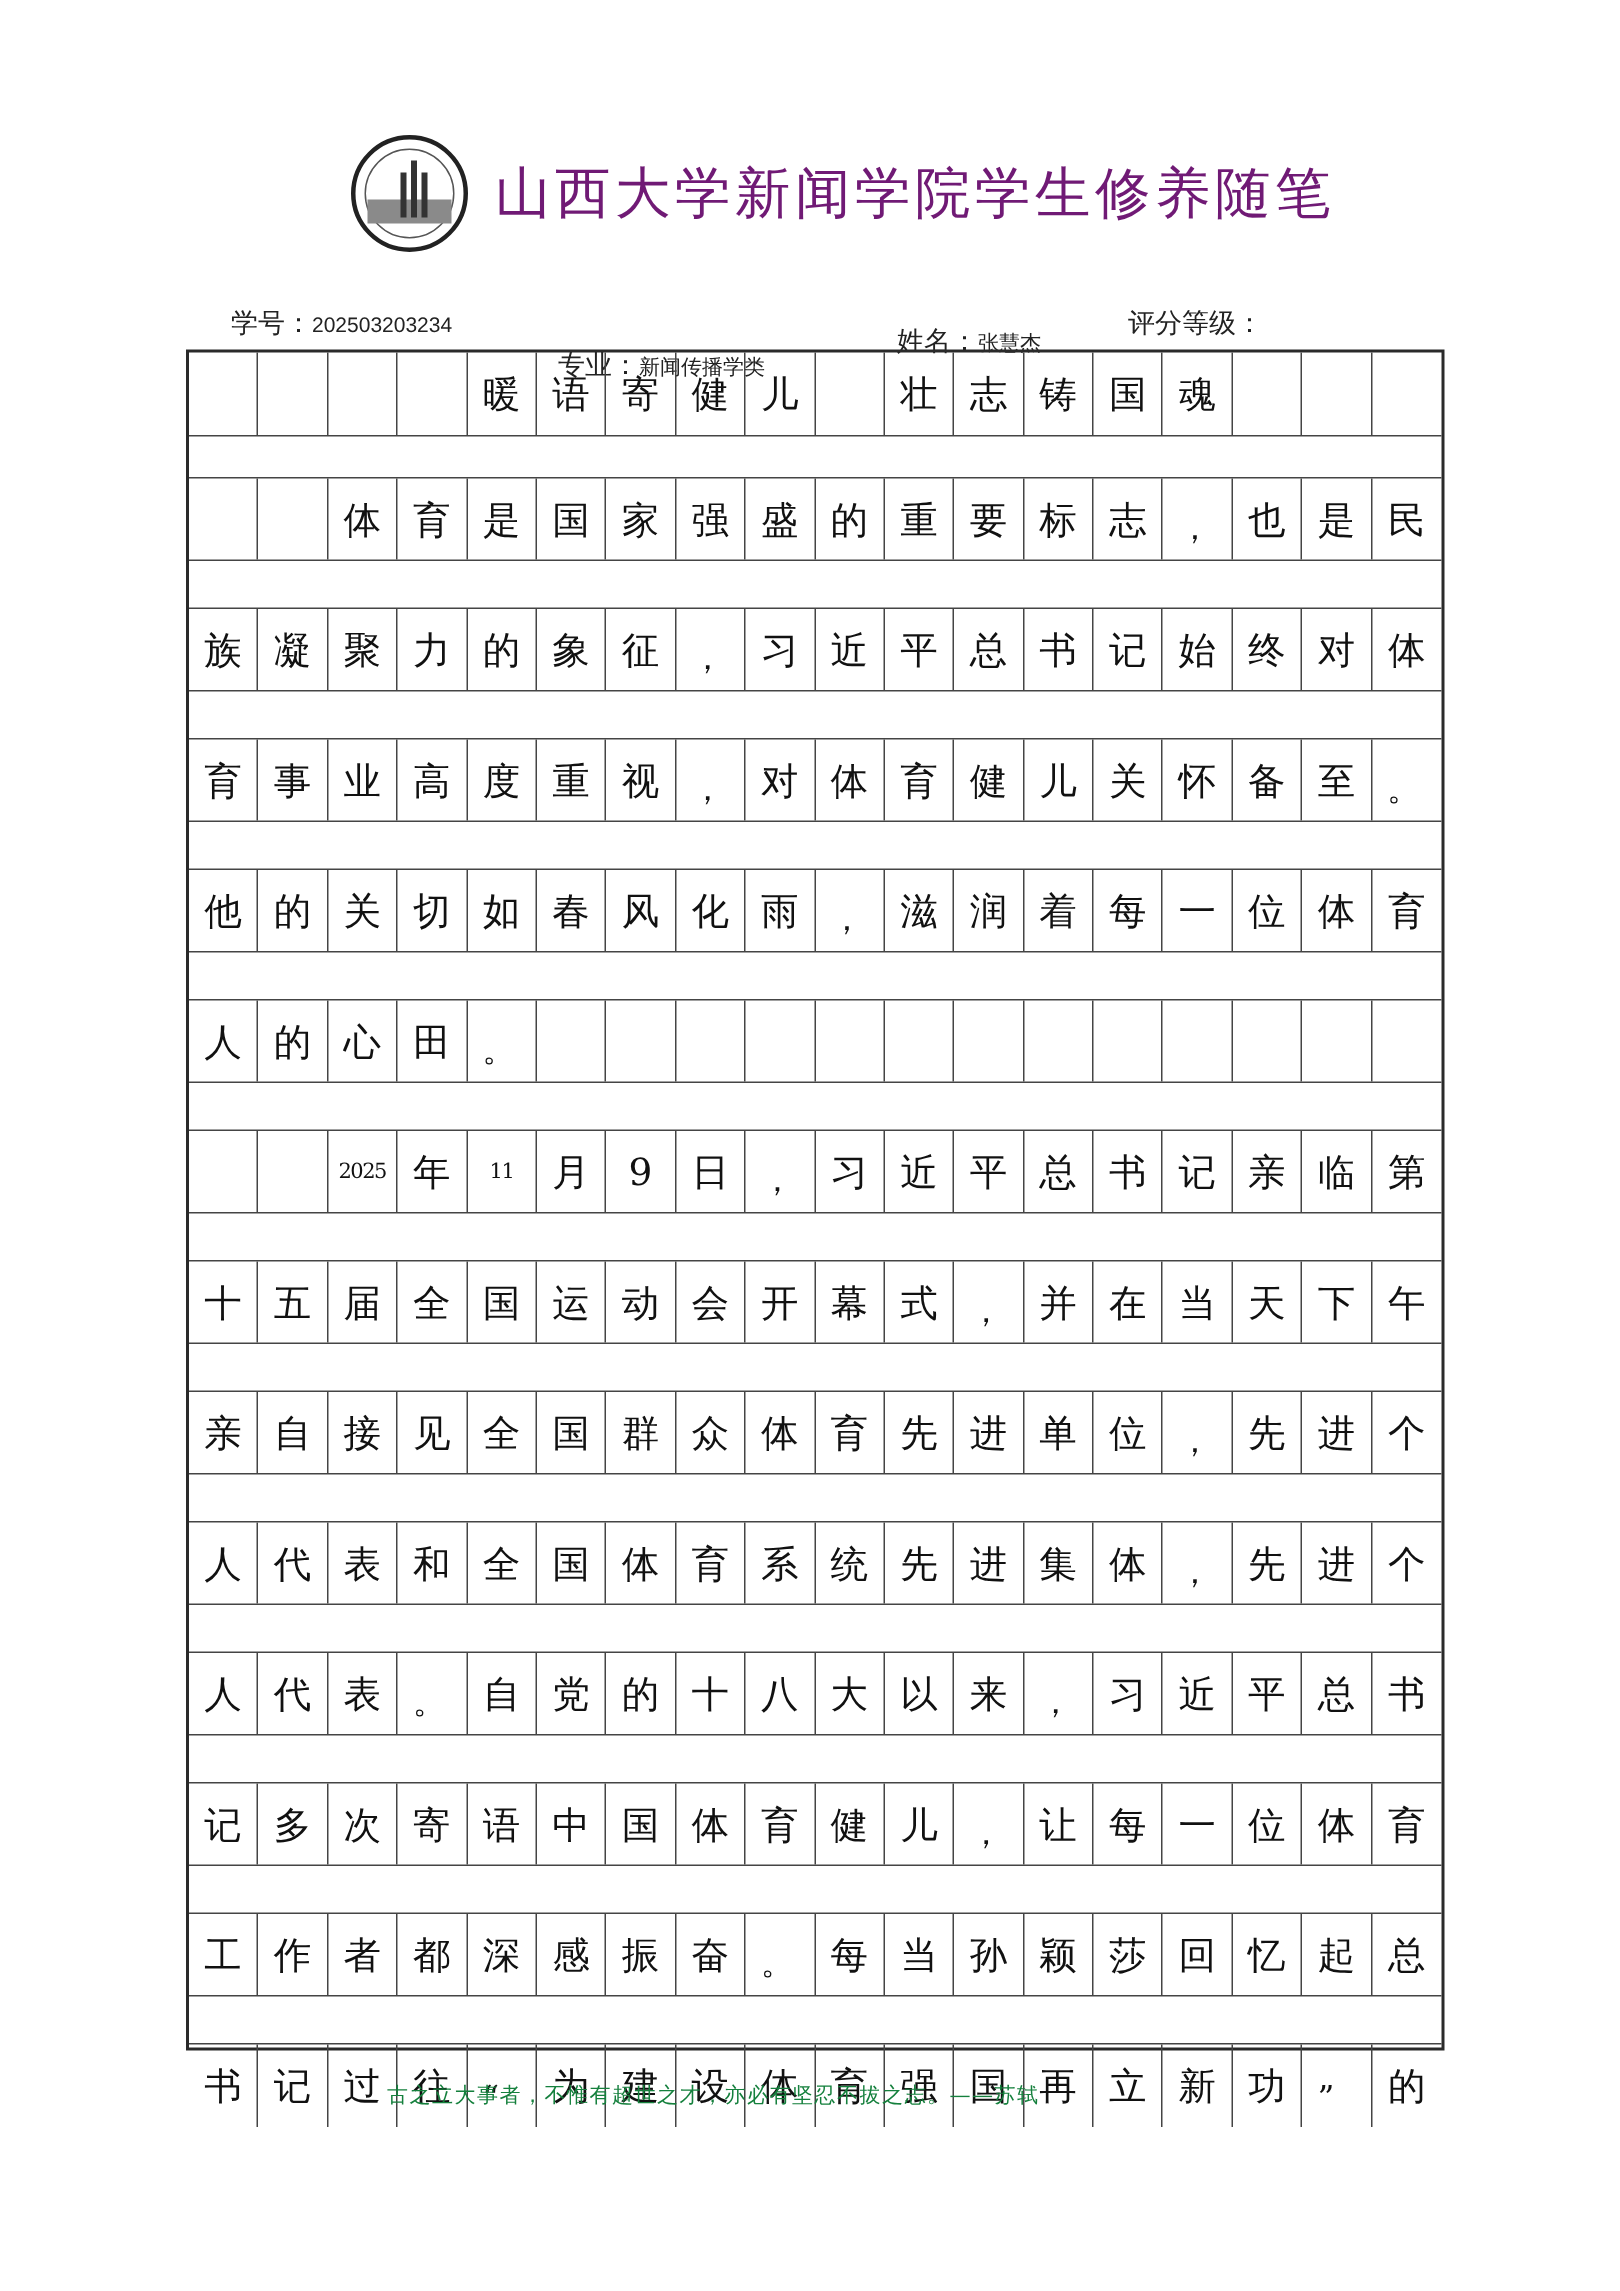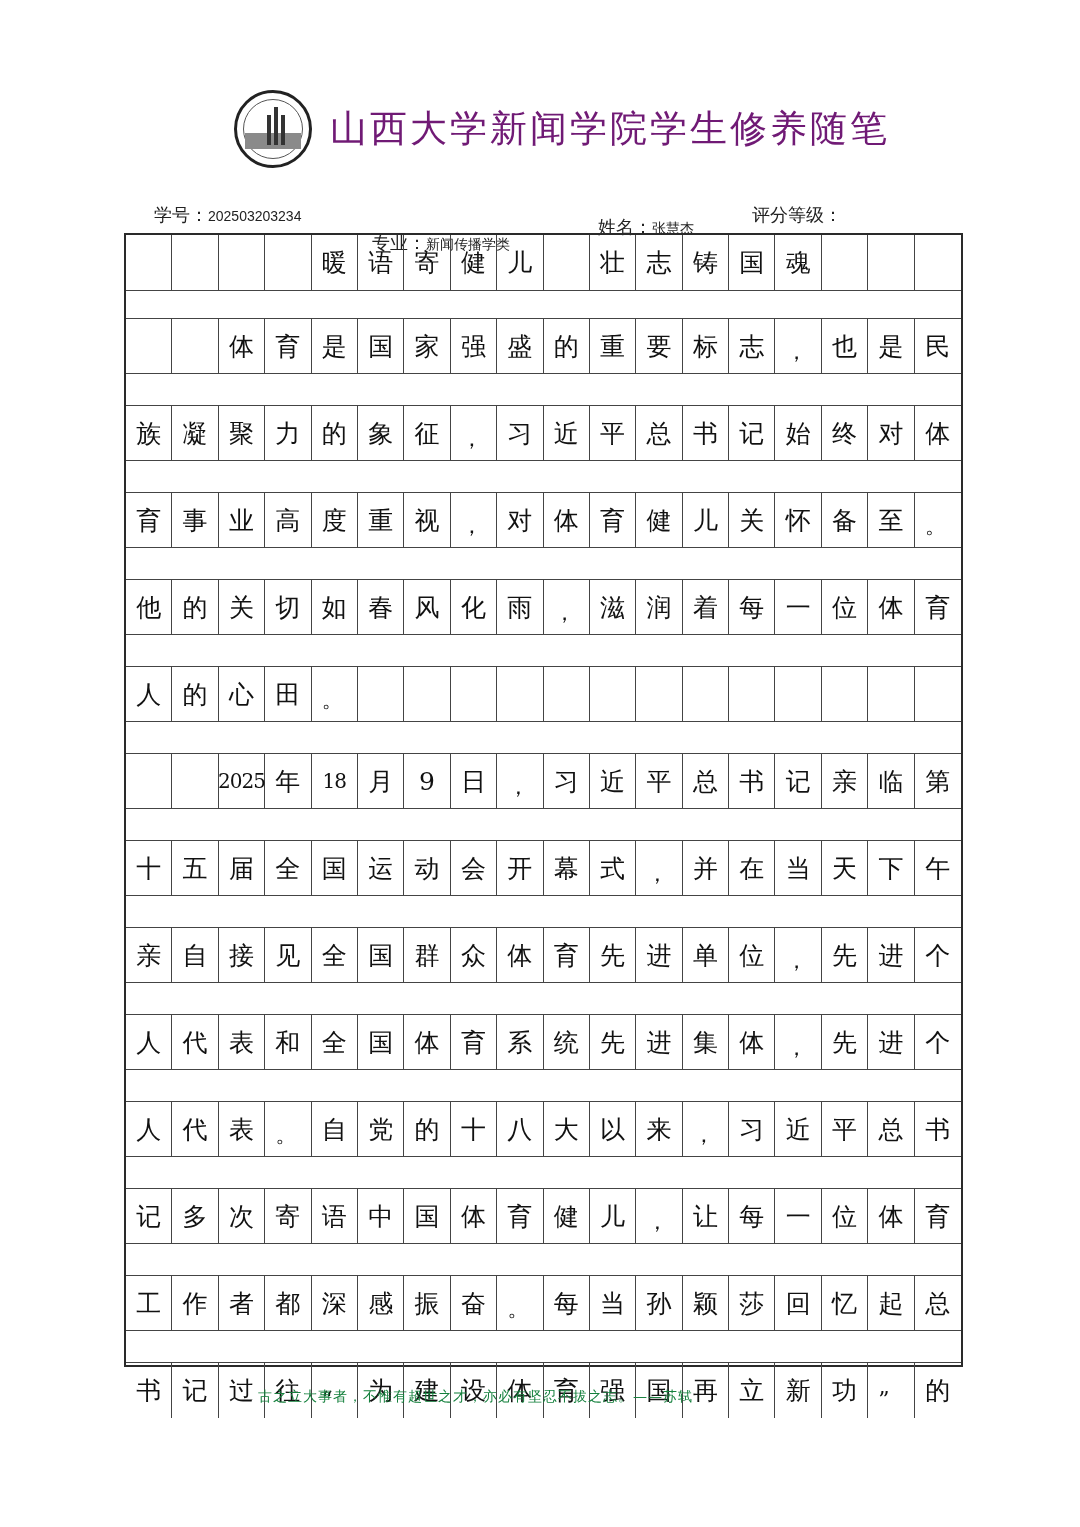--- a/index.html
+++ b/index.html
@@ -32,21 +32,21 @@
   }
   .row.first { border-top:none; }
   .row.last { border-bottom:none; }
   .cell {
     width:46.4px; height:100%; box-sizing:border-box; border-right:1.3px solid #444;
     display:flex; align-items:center; justify-content:center;
     font-size:25px; color:#111; font-family:"DejaVu Serif", serif; font-weight:300;
   }
   .cell:last-child { border-right:none; }
   .cell.punct { align-items:flex-end; justify-content:flex-start; padding:0 0 6px 10px; font-size:22px; }
-  .cell.small { font-size:20px; letter-spacing:-1px; }
+  .cell.small { font-size:14px; letter-spacing:-1px; }
   .footer {
     position:absolute; left:258px; top:1388px; font-size:14px; color:#15803d; white-space:nowrap;
     font-family:"DejaVu Serif", serif; letter-spacing:1px;
   }
 </style>
 </head>
 <body>
 
 <div class="logo">
   <div class="inner"></div>
@@ -189,21 +189,21 @@
       <div class="cell"></div>
       <div class="cell"></div>
       <div class="cell"></div>
       <div class="cell"></div>
     </div>
     <div class="row" style="top: 518px;">
       <div class="cell"></div>
       <div class="cell"></div>
       <div class="cell small">2025</div>
       <div class="cell">年</div>
-      <div class="cell small">18</div>
+      <div class="cell small">11</div>
       <div class="cell">月</div>
       <div class="cell">9</div>
       <div class="cell">日</div>
       <div class="cell punct">，</div>
       <div class="cell">习</div>
       <div class="cell">近</div>
       <div class="cell">平</div>
       <div class="cell">总</div>
       <div class="cell">书</div>
       <div class="cell">记</div>

